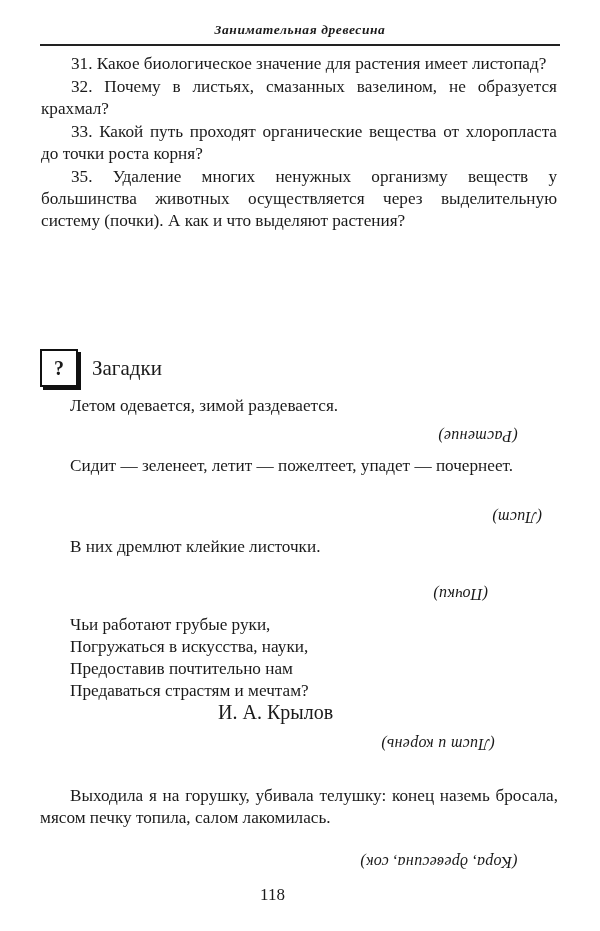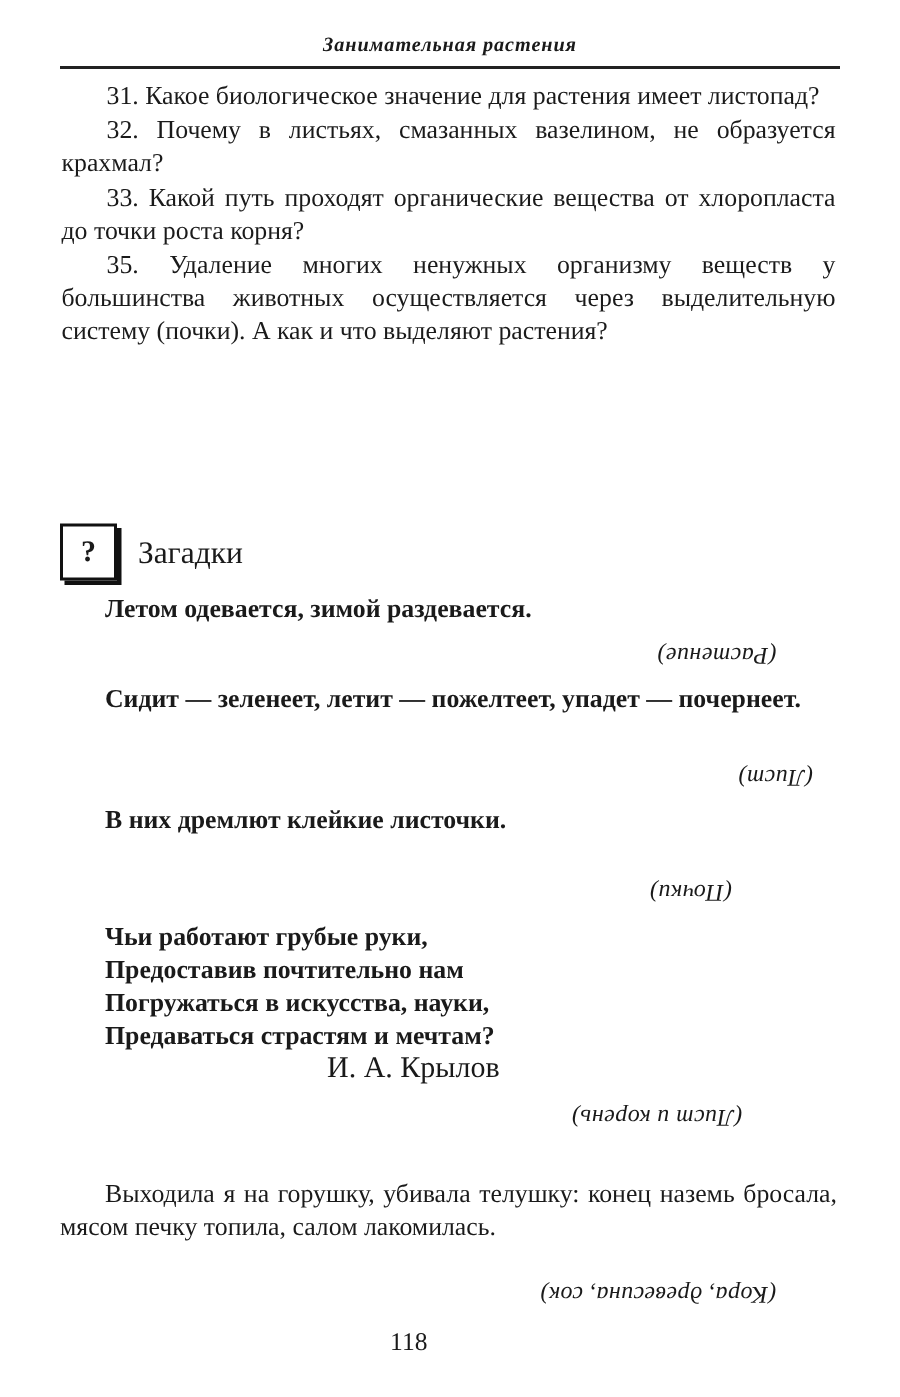--- a/index.html
+++ b/index.html
@@ -11,30 +11,30 @@
          border-top: 2px solid #222; }
   .block { position: absolute; left: 40px; width: 518px; font-size: 17.2px; line-height: 22px;
          text-align: justify; }
   .block p { margin: 1px; text-indent: 30px; }
   .section-head { position: absolute; left: 40px; top: 346px; height: 44px; display: flex; align-items: center; }
   .qbox { width: 38px; height: 38px; border: 2px solid #111; box-shadow: 3px 3px 0 #111;
          display: flex; align-items: center; justify-content: center; font-weight: bold; font-size: 20px;
          background: #fff; box-sizing: border-box; }
   .section-title { margin-left: 14px; font-weight: normal; font-size: 21px; }
   .riddle { position: absolute; left: 40px; width: 518px; font-size: 17.2px; line-height: 22px; }
-  .riddle .indented { padding-left: 30px; font-weight: bold; }
+  .riddle .indented { padding-left: 30px; }
   .answer { position: absolute; font-style: italic; font-size: 16px; transform: rotate(180deg);
          white-space: nowrap; letter-spacing: 0.3px; }
   .author { position: absolute; left: 218px; font-size: 20px; }
   .page-number { position: absolute; left: 0; width: 545px; top: 885px; text-align: center; font-size: 17px; }
 </style>
 </head>
 <body>
 
-<div class="running-head">Занимательная растения</div>
+<div class="running-head">Занимательная древесина</div>
 <div class="head-rule"></div>
 
 <div class="block" style="top:52px;">
   <p>31. Какое биологическое значение для растения имеет листопад?</p>
   <p>32. Почему в листьях, смазанных вазелином, не образуется крахмал?</p>
   <p>33. Какой путь проходят органические вещества от хлоропласта до точки роста корня?</p>
   <p>35. Удаление многих ненужных организму веществ у большинства животных осуществляется через выделительную систему (почки). А как и что выделяют растения?</p>
 </div>
 
 <div class="section-head">
@@ -54,22 +54,22 @@
 </div>
 <div class="answer" style="left:492px; top:508px;">(Лист)</div>
 
 <div class="riddle" style="top:536px;">
   <div class="indented">В них дремлют клейкие листочки.</div>
 </div>
 <div class="answer" style="left:433px; top:585px;">(Почки)</div>
 
 <div class="riddle" style="top:614px;">
   <div class="indented">Чьи работают грубые руки,</div>
+  <div class="indented">Погружаться в искусства, науки,</div>
   <div class="indented">Предоставив почтительно нам</div>
-  <div class="indented">Погружаться в искусства, науки,</div>
   <div class="indented">Предаваться страстям и мечтам?</div>
 </div>
 <div class="author" style="top:701px;">И. А. Крылов</div>
 <div class="answer" style="left:381px; top:735px;">(Лист и корень)</div>
 
 <div class="riddle" style="top:773px; text-align:justify;margin-top:12px;">
   <p style="margin:0; text-indent:30px;">Выходила я на горушку, убивала телушку: конец наземь бросала, мясом печку топила, салом лакомилась.</p>
 </div>
 <div class="answer" style="left:360px; top:853px;">(Кора, древесина, сок)</div>
 

